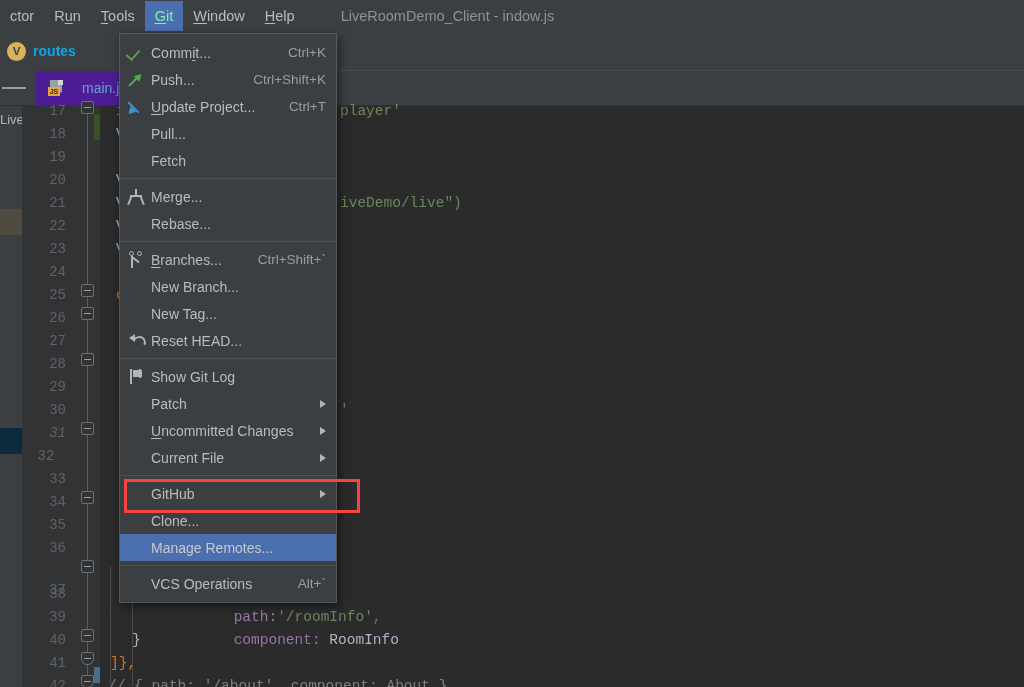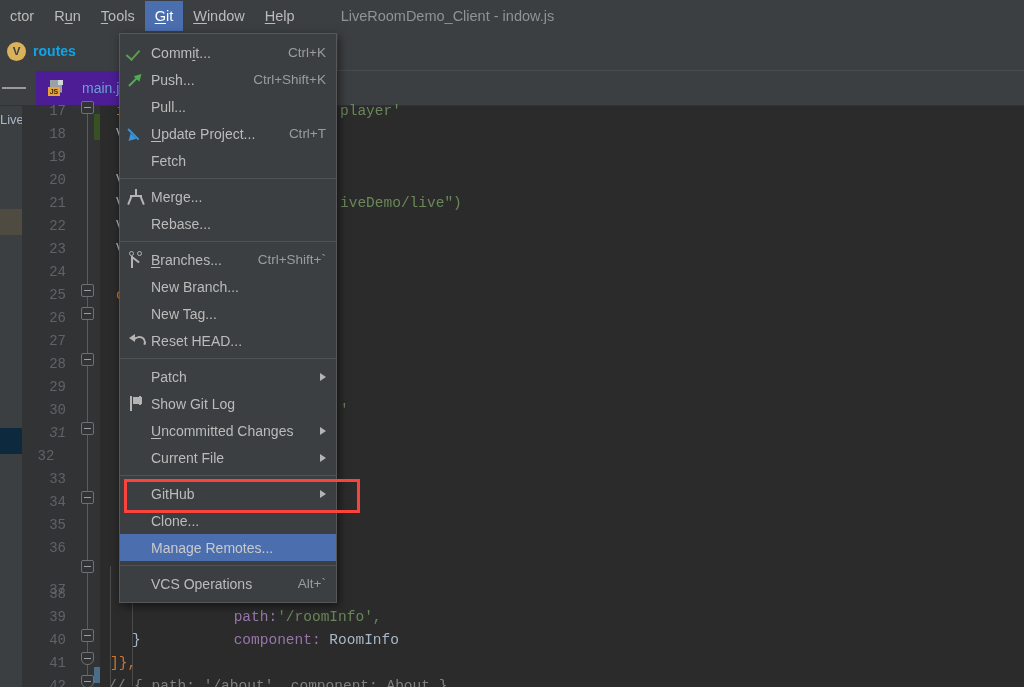--- a/index.html
+++ b/index.html
@@ -16,21 +16,21 @@
   .menubar {
     position: absolute; left: 0; top: 0; width: 1024px; height: 32px;
     background: #3c3f41;
     display: flex; align-items: center;
     font-size: 14.5px;
   }
   .menu-item {
     padding: 5px 10px; color: #bbbbbb; white-space: nowrap;
     line-height: 20px;
   }
-  .menu-item.active { background: #4b6eaf; color: #ffffff; }
+  .menu-item.active { background: #4b6eaf; color: #86efac; }
   .menu-item u { text-decoration: underline; text-underline-offset: 2px; }
   .win-title {
     margin-left: 36px; color: #8f9396; font-size: 14.5px; white-space: nowrap;
   }
 
   
   .navbar {
     position: absolute; left: 0; top: 32px; width: 1024px; height: 38px;
     background: #3c3f41;
     display: flex; align-items: center;
@@ -387,29 +387,29 @@
         <span class="acc">Ctrl+K</span>
       </div>
       <div class="mi">
         <span class="ic">
           <span class="g-arrow-up"></span>
         </span>
         <span class="lbl">Push...</span>
         <span class="acc">Ctrl+Shift+K</span>
       </div>
       <div class="mi">
-        <span class="ic"></span>
-        <span class="lbl">Pull...</span>
-      </div>
-      <div class="mi">
         <span class="ic">
           <span class="g-arrow-dn"></span>
         </span>
         <span class="lbl"><u>U</u>pdate Project...</span>
         <span class="acc">Ctrl+T</span>
+      </div>
+      <div class="mi">
+        <span class="ic"></span>
+        <span class="lbl">Pull...</span>
       </div>
       <div class="mi">
         <span class="ic"></span>
         <span class="lbl">Fetch</span>
       </div>
       <div class="sep"></div>
       <div class="mi">
         <span class="ic">
           <span class="g-merge">
             <i style="left:6px;top:0;width:2px;height:7px;"></i>
@@ -446,36 +446,36 @@
         <span class="lbl">New Tag...</span>
       </div>
       <div class="mi">
         <span class="ic">
           <span class="g-reset"></span>
         </span>
         <span class="lbl">Reset HEAD...</span>
       </div>
       <div class="sep"></div>
       <div class="mi">
-        <span class="ic"></span>
-        <span class="lbl">Patch</span>
-        <span class="arrow"></span>
-      </div>
-      <div class="mi">
         <span class="ic">
           <span class="g-log">
             <i style="left:0px;top:0;width:2px;height:15px;"></i>
             <i style="left:3px;top:1px;width:9px;height:7px;"></i>
             <i style="left:9px;top:0px;width:2px;height:9px;"></i>
           </span>
         </span>
         <span class="lbl">Show Git Log</span>
       </div>
       <div class="mi">
         <span class="ic"></span>
+        <span class="lbl">Patch</span>
+        <span class="arrow"></span>
+      </div>
+      <div class="mi">
+        <span class="ic"></span>
         <span class="lbl"><u>U</u>ncommitted Changes</span>
         <span class="arrow"></span>
       </div>
       <div class="mi">
         <span class="ic"></span>
         <span class="lbl">Current File</span>
         <span class="arrow"></span>
       </div>
       <div class="sep"></div>
       <div class="mi">

